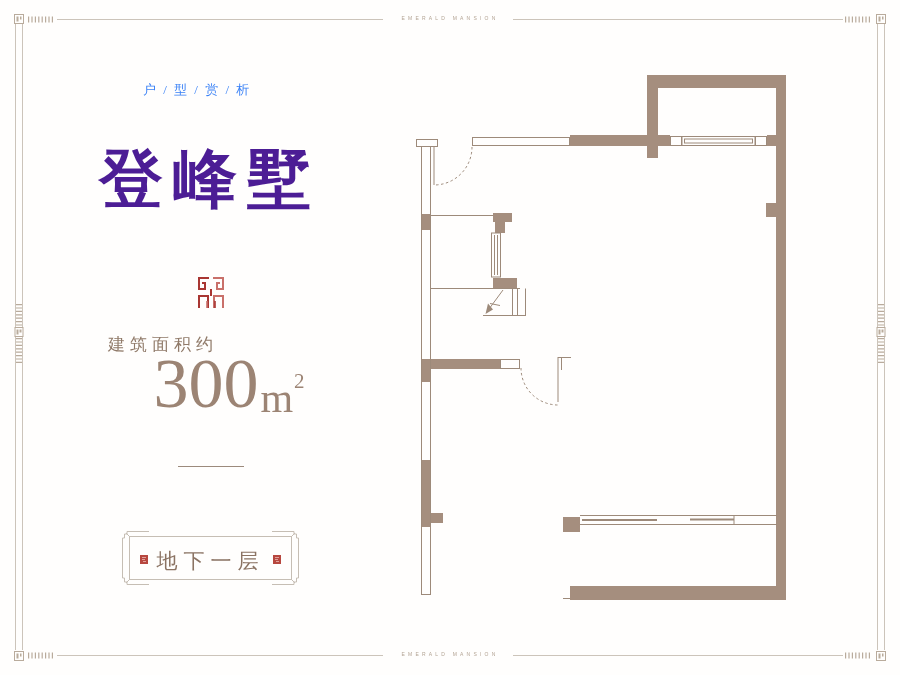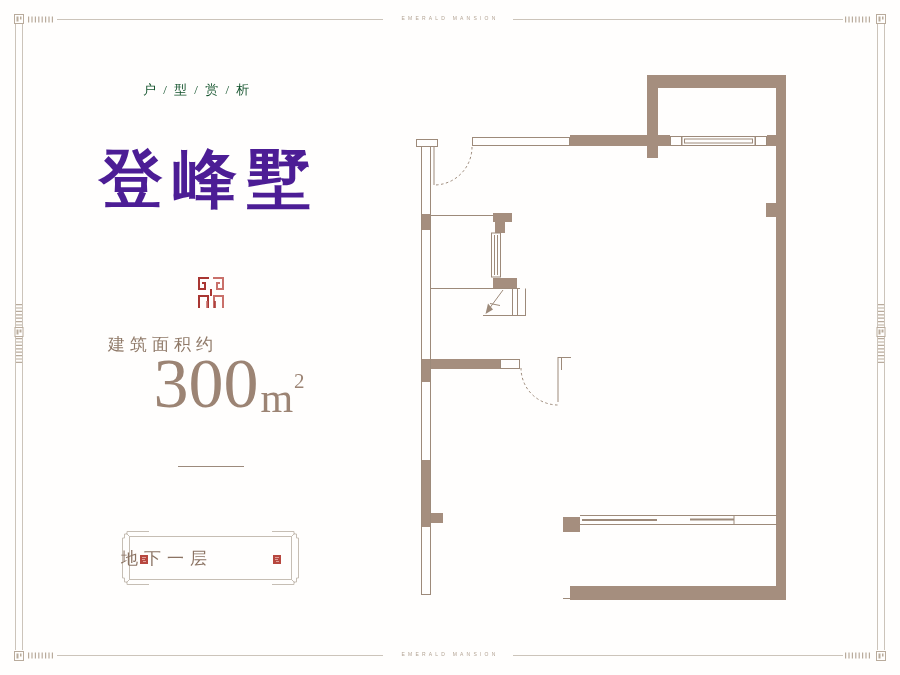--- a/index.html
+++ b/index.html
@@ -12,21 +12,21 @@
   
   #frame-svg{left:0;top:0;}
   .border-caption{
     left:0;right:0;text-align:center;
     font-family:"Liberation Sans","DejaVu Sans",sans-serif;
     font-size:5px;letter-spacing:3.2px;color:#b3a494;
   }
   
   .category{
     left:143px;top:81px;width:260px;
-    font-size:13px;letter-spacing:2px;color:#14532d;
+    font-size:13px;letter-spacing:2px;color:#3b82f6;
   }
   .main-title{
     left:99px;top:146px;width:260px;
     font-size:64px;font-weight:bold;letter-spacing:10px;
     color:#4c1d95;line-height:1.05;
   }
   .area-label{
     left:108px;top:333px;width:210px;text-align:left;
     font-size:17px;letter-spacing:5px;color:#907a69;
   }
@@ -35,22 +35,22 @@
     display:flex;align-items:flex-end;justify-content:center;
     color:#9c8474;line-height:1;
   }
   .area-num{font-size:70px;margin-left:44px;}
   .area-unit{font-size:42px;margin-left:2px;}
   .area-sup{font-size:21px;position:relative;top:-27px;margin-left:1px;}
   .divider{left:178px;top:466px;width:66px;height:1px;background:#9c8a7c;}
   
   .plaque{left:121px;top:530px;width:179px;height:56px;}
   .plaque-label{
-    position:absolute;left:0;right:0;top:17px;
-    font-size:17px;letter-spacing:6px;color:#8b7363;
+    position:absolute;left:0;right:0;top:17px;text-align:center;
+    font-size:21px;letter-spacing:6px;color:#8b7363;
   }
   .mini-seal{position:absolute;top:25px;width:8px;height:9px;}
   .mini-seal.left{left:19px;}
   .mini-seal.right{left:152px;}
 </style>
 </head>
 <body>
 
 <svg id="frame-svg" class="abs" width="900" height="675" viewBox="0 0 900 675">
   <g stroke="#ccc4ba" stroke-width="1" fill="none">

